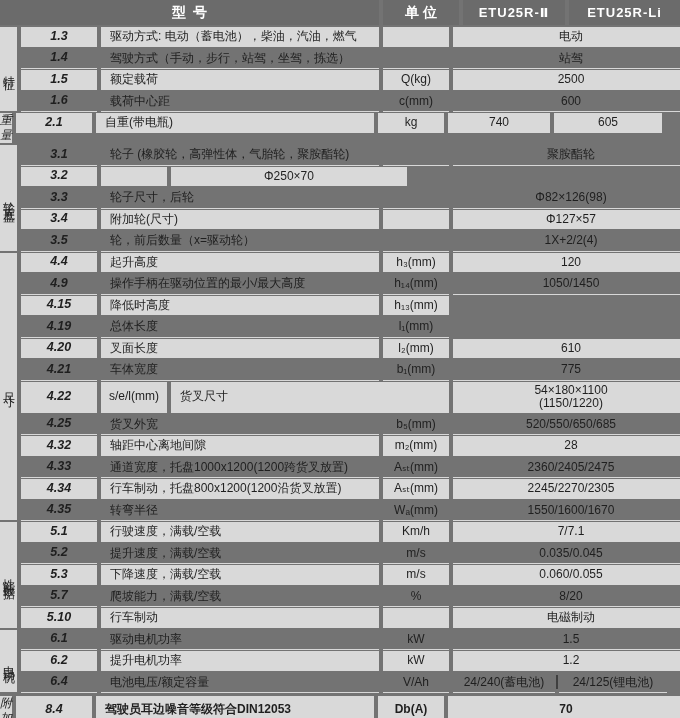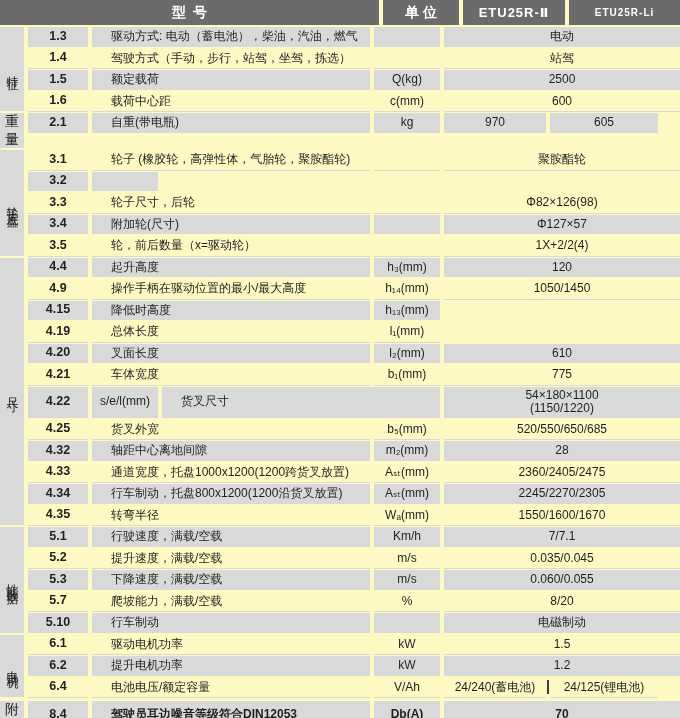--- a/index.html
+++ b/index.html
@@ -1,60 +1,60 @@
 <!DOCTYPE html>
 <html><head>
 <meta charset="utf-8">
 <style>
   html,body { margin:0; padding:0; background:#ffffff; }
   .page {
     position:relative;
     width:680px; height:718px;
-    background:#fef9c3;
+    background:#737373;
     font-family:"Liberation Sans","DejaVu Sans",sans-serif;
     color:#1f1f1f;
     overflow:hidden;
   }
   
   .hrow { display:flex; gap:4px; height:25px; margin-bottom:2px; }
   .hcell {
     background:#6b6b6b; color:#ffffff;
     display:flex; align-items:center; justify-content:center;
     font-size:14px; font-weight:700;
   }
   .h-model { width:379px; letter-spacing:7px; text-indent:7px; }
   .h-unit  { width:76px;  letter-spacing:4px; text-indent:4px; }
   .h-m1 { width:102px; font-size:13px; font-weight:600; letter-spacing:1px; }
-  .h-m2 { flex:1;      font-size:10px; font-weight:600; letter-spacing:1px; }
+  .h-m2 { flex:1;      font-size:13px; font-weight:600; letter-spacing:1px; }
 
   
   .section { display:flex; gap:4px; margin-bottom:2px; }
   .section.gap-before { margin-top:4px; }
   .cat {
     width:33px; background:#d9d9d9;
     display:flex; align-items:center; justify-content:center;
     font-size:12px; color:#222;
   }
   .cat span.v { writing-mode:vertical-rl; text-orientation:upright; letter-spacing:3px; }
-  .cat span.h { font-size:14px; white-space:pre-line; text-align:center; line-height:1.25; }
+  .cat span.h { font-size:12px; white-space:pre-line; text-align:center; line-height:1.25;font-style:italic; }
 
   .rows { flex:1; display:flex; flex-direction:column; gap:2px; }
   .row  { display:flex; gap:4px; height:19.5px; }
   .row.tall  { height:31px; }
   .row.tall2 { height:27px; }
 
   .cell {
     display:flex; align-items:center; justify-content:center;
     font-size:12px; line-height:1.1; box-sizing:border-box;
   }
   .row.g .cell { background:#d9d9d9; }
   .row.w .cell { box-shadow:0 1px 0 #d8d8d8; }
 
-  .num   { width:60px; font-weight:600; font-size:12.5px; }
-  .label { width:278px; justify-content:flex-start; padding-left:19px;text-align:center; }
+  .num   { width:76px; font-weight:600; font-size:12.5px;font-style:italic; }
+  .label { width:278px; justify-content:flex-start; padding-left:9px;text-align:center; }
   .unit  { width:66px; }
 
   .vals { width:236px; display:flex; }
   .val  { white-space:pre-line; text-align:center; }
   .val-span { flex:1; }
   .val1 { width:102px; }
   .val2 { width:108px; }
   .vgap { width:4px; display:flex; align-items:center; justify-content:center; }
   .vgap .bar { width:2px; height:14px; background:#3f3f3f; }
 
@@ -113,21 +113,21 @@
       <div class="section">
         <div class="cat">
           <span class="h">重量</span>
         </div>
         <div class="rows">
           <div class="row g">
             <div class="cell num">2.1</div>
             <div class="cell label">自重(带电瓶)</div>
             <div class="cell unit">kg</div>
             <div class="vals">
-              <div class="cell val val1">970</div>
+              <div class="cell val val1">740</div>
               <div class="vgap"></div>
               <div class="cell val val2">605</div>
             </div>
           </div>
         </div>
       </div>
       <div class="section">
         <div class="cat">
           <span class="v">轮子底盘</span>
         </div>
@@ -136,20 +136,23 @@
             <div class="cell num">3.1</div>
             <div class="cell label">轮子 (橡胶轮，高弹性体，气胎轮，聚胺酯轮)</div>
             <div class="cell unit"></div>
             <div class="vals">
               <div class="cell val val-span">聚胺酯轮</div>
             </div>
           </div>
           <div class="row g">
             <div class="cell num">3.2</div>
             <div class="cell unit"></div>
+            <div class="vals">
+              <div class="cell val val-span">Φ250×70</div>
+            </div>
           </div>
           <div class="row w">
             <div class="cell num">3.3</div>
             <div class="cell label">轮子尺寸，后轮</div>
             <div class="cell unit"></div>
             <div class="vals">
               <div class="cell val val-span">Φ82×126(98)</div>
             </div>
           </div>
           <div class="row g">

